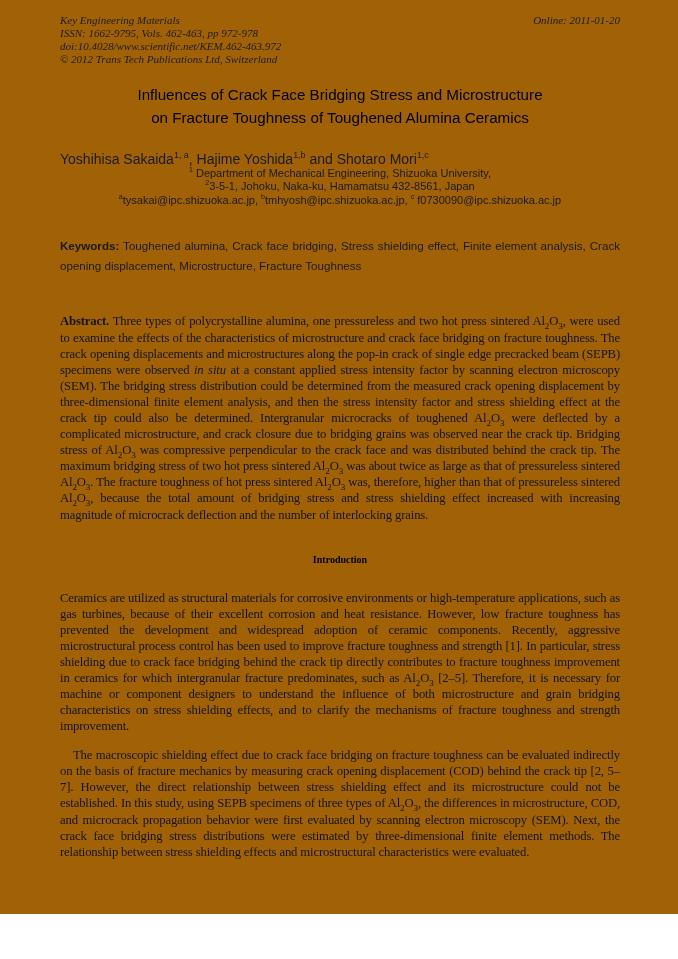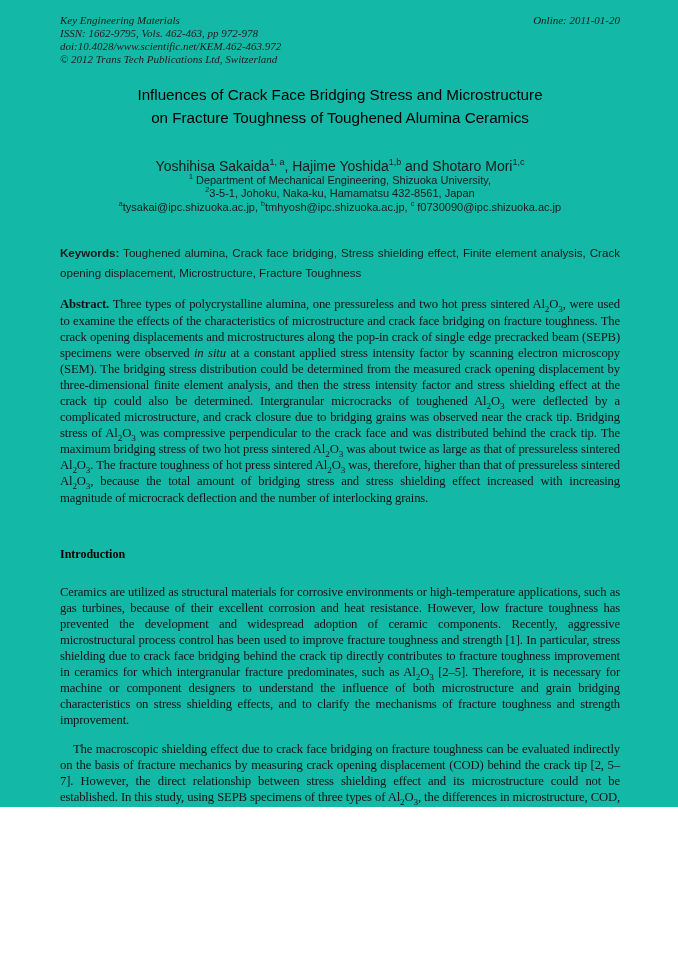--- a/index.html
+++ b/index.html
@@ -1,20 +1,20 @@
 <!DOCTYPE html>
 <html><head>
 <meta charset="utf-8">
 <style>
   * { box-sizing: border-box; }
   html, body { margin: 0; padding: 0; background: #ffffff; }
   .page {
     width: 678px;
-    height: 807px;
-    background: #14b8a6;
+    height: 914px;
+    background: #a16207;
     color: #161616;
     padding: 14px 58px 0 60px;
     position: relative;
     overflow: hidden;
     font-family: "Liberation Serif", serif;
   }
   .hdr {
     display: flex;
     justify-content: space-between;
     align-items: flex-start;
@@ -28,22 +28,21 @@
   .paper-title {
     margin-top: 17px;
     text-align: center;
     font-family: "Liberation Sans", sans-serif;
     font-weight: normal;
     font-size: 15.2px;
     line-height: 23px;
     color: #000000;
   }
   .authors-line {
-    margin-top: 29px;
-    text-align: center;
+    margin-top: 22px;
     font-family: "Liberation Sans", sans-serif;
     font-size: 14px;
     line-height: 16px;
     color: #1a1a1a;
   }
   .affil {
     text-align: center;
     font-family: "Liberation Sans", sans-serif;
     font-size: 11px;
     line-height: 13.6px;
@@ -61,29 +60,30 @@
   }
   .keywords .kw-label { font-weight: bold; }
   .serifbody {
     font-family: "Liberation Serif", serif;
     font-size: 12.7px;
     line-height: 16.1px;
     letter-spacing: -0.15px;
     text-align: justify;
     color: #141414;
   }
-  .abstract { margin-top: 13px; }
+  .abstract { margin-top: 37px; }
   .abstract .ab-label { font-weight: bold; }
   .sec-head {
-    margin-top: 40px;
+    margin-top: 29px;
     font-family: "Liberation Serif", serif;
     font-weight: bold;
-    font-size: 12px;
+    font-size: 10px;
     line-height: 16px;
     color: #000000;
+    text-align: center;
   }
   .para { margin-top: 22px; }
   .para.indent { margin-top: 4px; text-indent: 13px; }
 </style>
 </head>
 <body>
 
 <div class="page">
 
   <div class="hdr">

